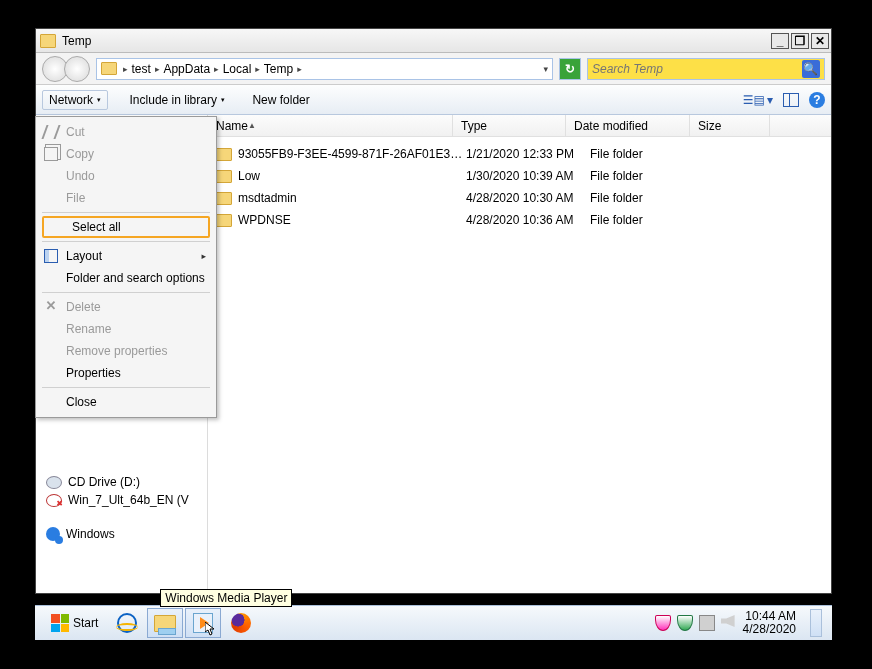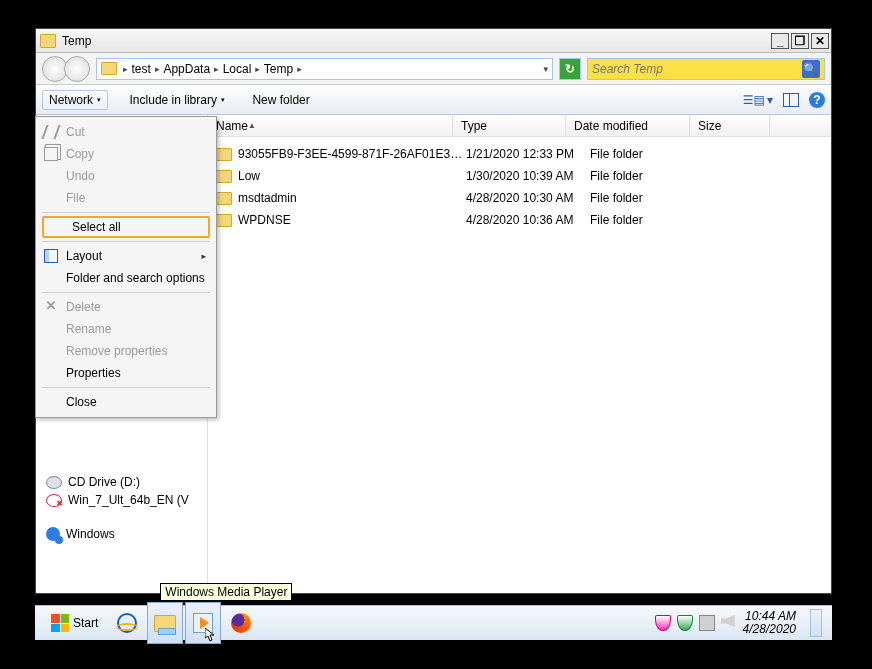--- a/index.html
+++ b/index.html
@@ -140,21 +140,21 @@
     display:flex; align-items:center; padding:0 6px;
   }
   .start { display:flex; align-items:center; gap:4px; padding:3px 10px; cursor:pointer; }
   .winlogo {
     width:18px; height:18px; display:grid; grid-template:1fr 1fr/1fr 1fr; gap:1px;
   }
   .winlogo span:nth-child(1){background:#f25022;} .winlogo span:nth-child(2){background:#7fba00;}
   .winlogo span:nth-child(3){background:#00a4ef;} .winlogo span:nth-child(4){background:#ffb900;}
   .start-text{font-size:12px;color:#000;}
   .tbi {
-    width:36px; height:42px; margin:0 1px; display:flex; align-items:center; justify-content:center;
+    width:36px; height:30px; margin:0 1px; display:flex; align-items:center; justify-content:center;
     cursor:pointer; position:relative;
   }
   .tbi.active { border:1px solid #8aa9d2; background:linear-gradient(#e9f1fb,#cfe0f5);}
   .ie-ico{width:20px;height:20px;border:2px solid #0b62c4;border-radius:50%;position:relative;}
   .ie-ico::after{content:"";position:absolute;top:8px;left:-3px;right:-3px;height:4px;border:2px solid #f5b400;border-left:none;border-right:none;border-radius:50%;}
   .exp-ico{width:22px;height:17px;background:#f6d679;border:1px solid #d4a638;border-radius:1px;position:relative;}
   .exp-ico::after{content:"";position:absolute;bottom:-4px;left:3px;width:16px;height:5px;background:#9ecff0;border:1px solid #6aa5cf;}
   .wmp-ico{width:20px;height:20px;border:1px solid #6aa5cf;background:#e9f1fb;display:flex;align-items:center;justify-content:center;}
   .wmp-ico::before{content:"";width:0;height:0;border-left:9px solid #ff8c1a;border-top:6px solid transparent;border-bottom:6px solid transparent;margin-left:2px;}
   .ff-ico{width:20px;height:20px;border-radius:50%;background:radial-gradient(circle at 35% 35%, #5a2b9c 35%, transparent 36%), conic-gradient(#ff9500,#ff5e00,#e13c00,#ff9500);}
@@ -164,21 +164,21 @@
     position:absolute; top:-20px; left:-26px; background:#ffffe1; border:1px solid #000;
     padding:1px 4px; white-space:nowrap;
   }
   .systray { margin-left:auto; display:flex; align-items:center; gap:8px; padding-right:4px;}
   .tray-icons { display:flex; gap:6px; }
   .tray-ico{width:16px;height:16px;}
   .shield{background:linear-gradient(#fff,#f3b);border:1px solid #c05;border-radius:2px 2px 50% 50%/2px 2px 70% 70%;}
   .shield.g{background:linear-gradient(#fff,#3a5);border-color:#274;}
   .netset{background:#d0d0d0;border:1px solid #888;}
   .speaker{width:14px;height:12px;background:#d0d0d0;clip-path:polygon(0 30%,40% 30%,100% 0,100% 100%,40% 70%,0 70%);}
-  .clock{display:flex;flex-direction:column;align-items:flex-end;line-height:13px;color:#000;text-align:right;font-style:italic;}
+  .clock{display:flex;flex-direction:column;align-items:flex-end;line-height:13px;color:#000;text-align:right;}
   .showdesk{width:12px;height:28px;margin-left:6px;border:1px solid #aac0db;background:linear-gradient(#e9f1fb,#cfe0f5);}
 </style>
 </head>
 <body>
 
 <div class="window">
   <div class="titlebar">
     <span class="folder-ico"></span>
     <span class="title">Temp</span>
     <div class="win-controls">

